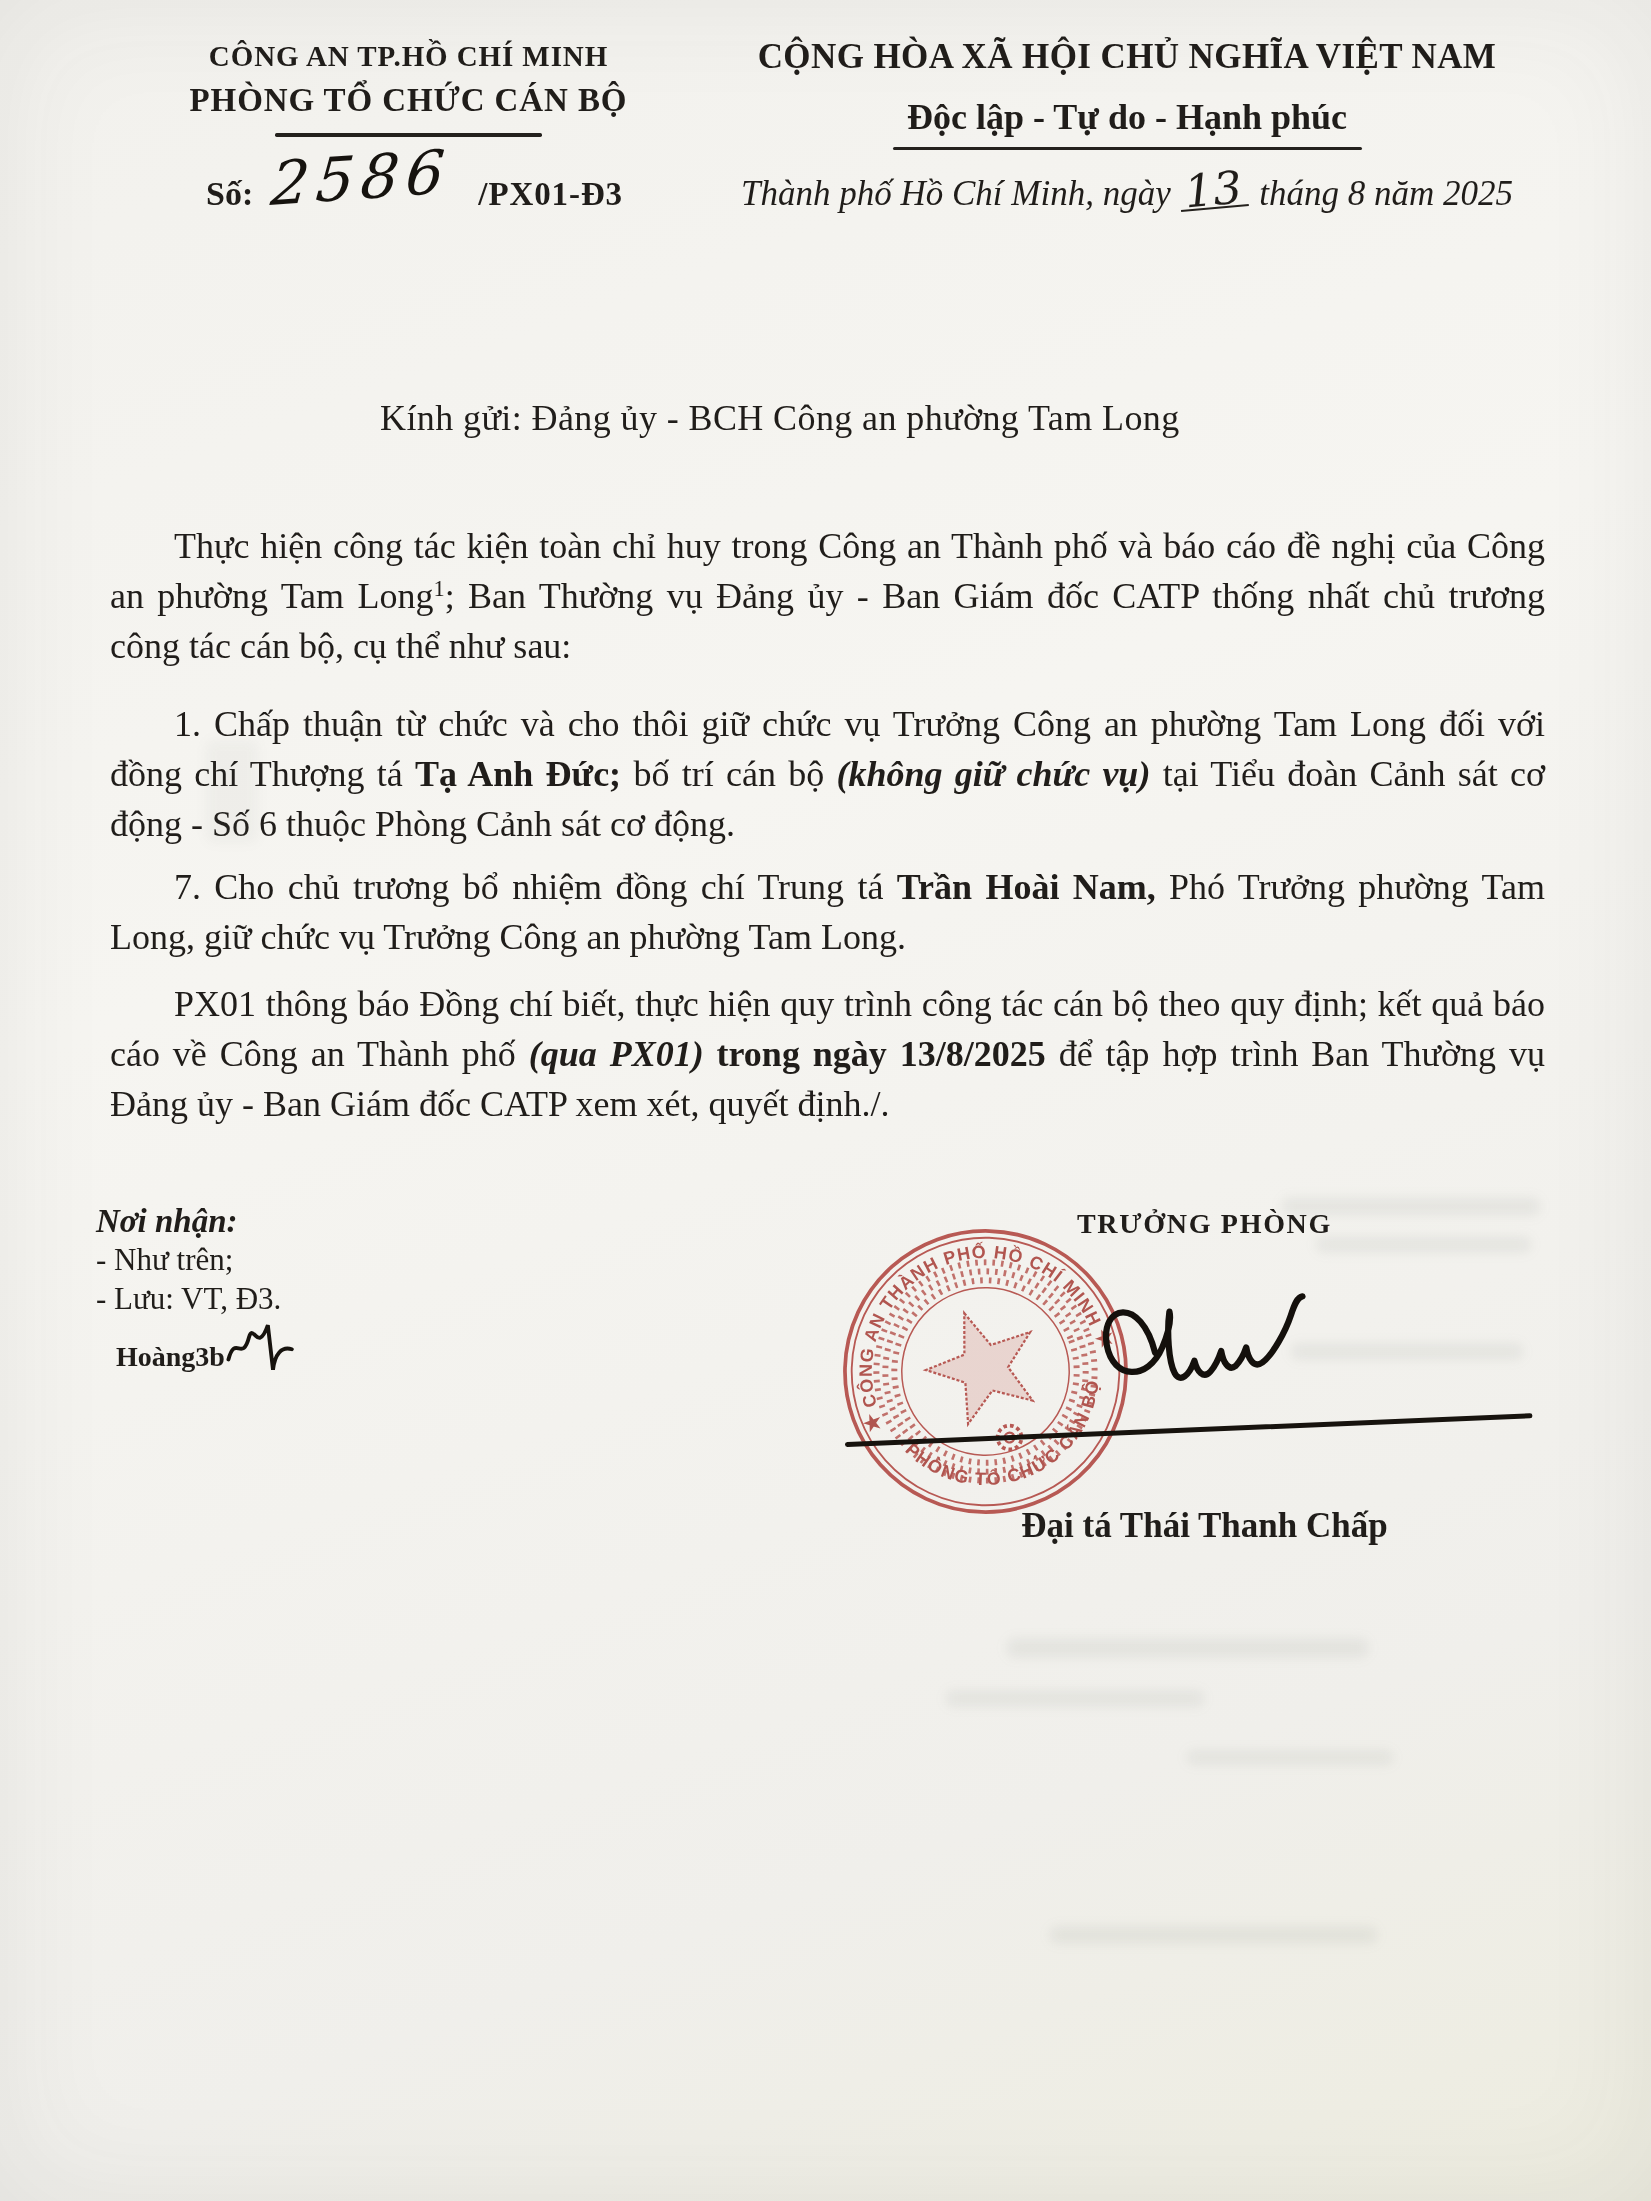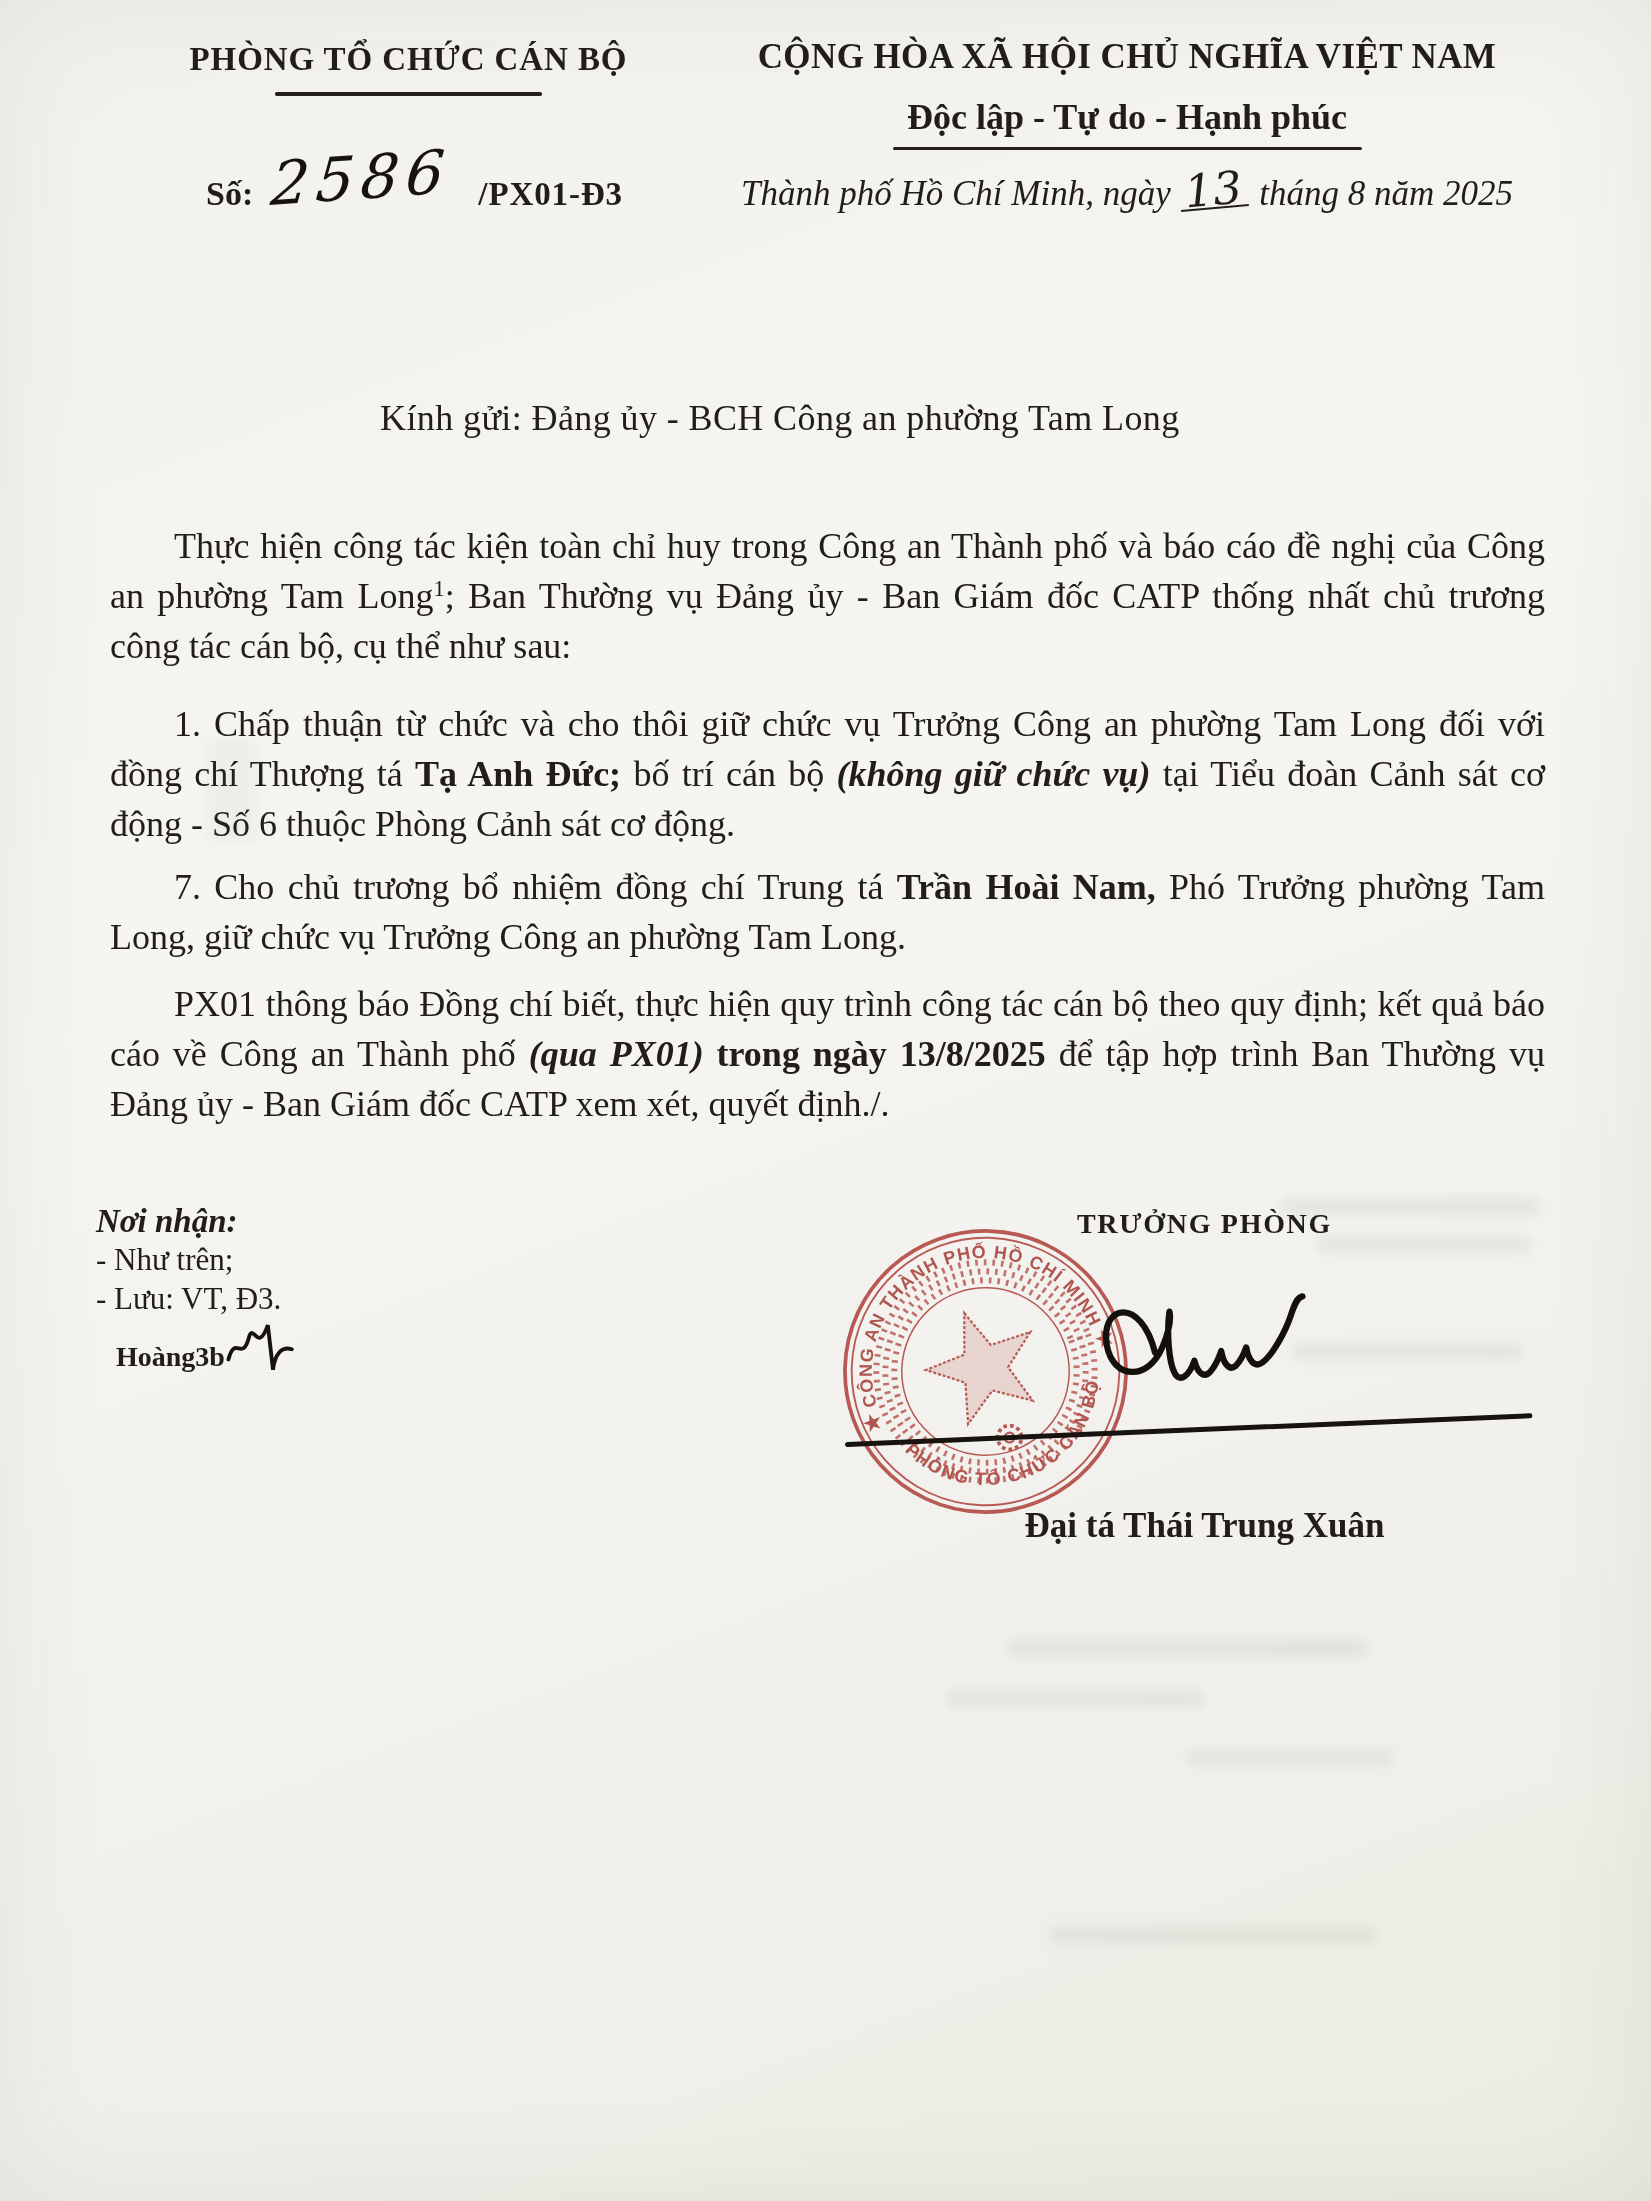--- a/index.html
+++ b/index.html
@@ -73,20 +73,21 @@
 
   
   .ghost { position:absolute; background:rgba(110,118,108,0.10); filter:blur(6px); border-radius:7.7px; }
 </style>
 </head>
 <body>
 
 <div class="page">
 
   <div class="hdr-left">
+    <div class="org">CÔNG AN TP.HỒ CHÍ MINH</div>
     <div class="dept">PHÒNG TỔ CHỨC CÁN BỘ</div>
     <div class="hdr-rule"></div>
   </div>
 
   <div class="so-line">
     <span class="so-label">Số:</span>
     <span class="so-number">2586</span>
     <span class="so-suffix">/PX01-Đ3</span>
   </div>
 
@@ -163,21 +164,21 @@
              C 121,113 128,122 136,113
              C 142,106 146,96 148,90
              C 150,102 156,113 164,107
              C 170,101 174,92 176,86
              C 178,98 184,110 194,103
              C 206,94 220,68 226,50
              C 230,38 233,30 239,29" fill="none" stroke="#14100c" stroke-width="7" stroke-linecap="round" stroke-linejoin="round"></path>
   </svg>
   <div class="sig-underline"></div>
 
-  <div class="sign-name">Đại tá Thái Trung Xuân</div>
+  <div class="sign-name">Đại tá Thái Thanh Chấp</div>
 
   <div class="ghost" style="left:1282px; top:1198px; width:258px; height:17px;"></div>
   <div class="ghost" style="left:1316px; top:1237px; width:215px; height:14.6px;"></div>
   <div class="ghost" style="left:1291px; top:1344px; width:232px; height:14.6px;"></div>
   <div class="ghost" style="left:1007px; top:1639px; width:361px; height:18px;"></div>
   <div class="ghost" style="left:946px; top:1691px; width:258px; height:14.6px;"></div>
   <div class="ghost" style="left:1187px; top:1751px; width:206px; height:13px;"></div>
   <div class="ghost" style="left:1050px; top:1927px; width:327px; height:16.3px;"></div>
   <div class="ghost" style="left:206px; top:740px; width:52px; height:103px; opacity:.5;"></div>
 

